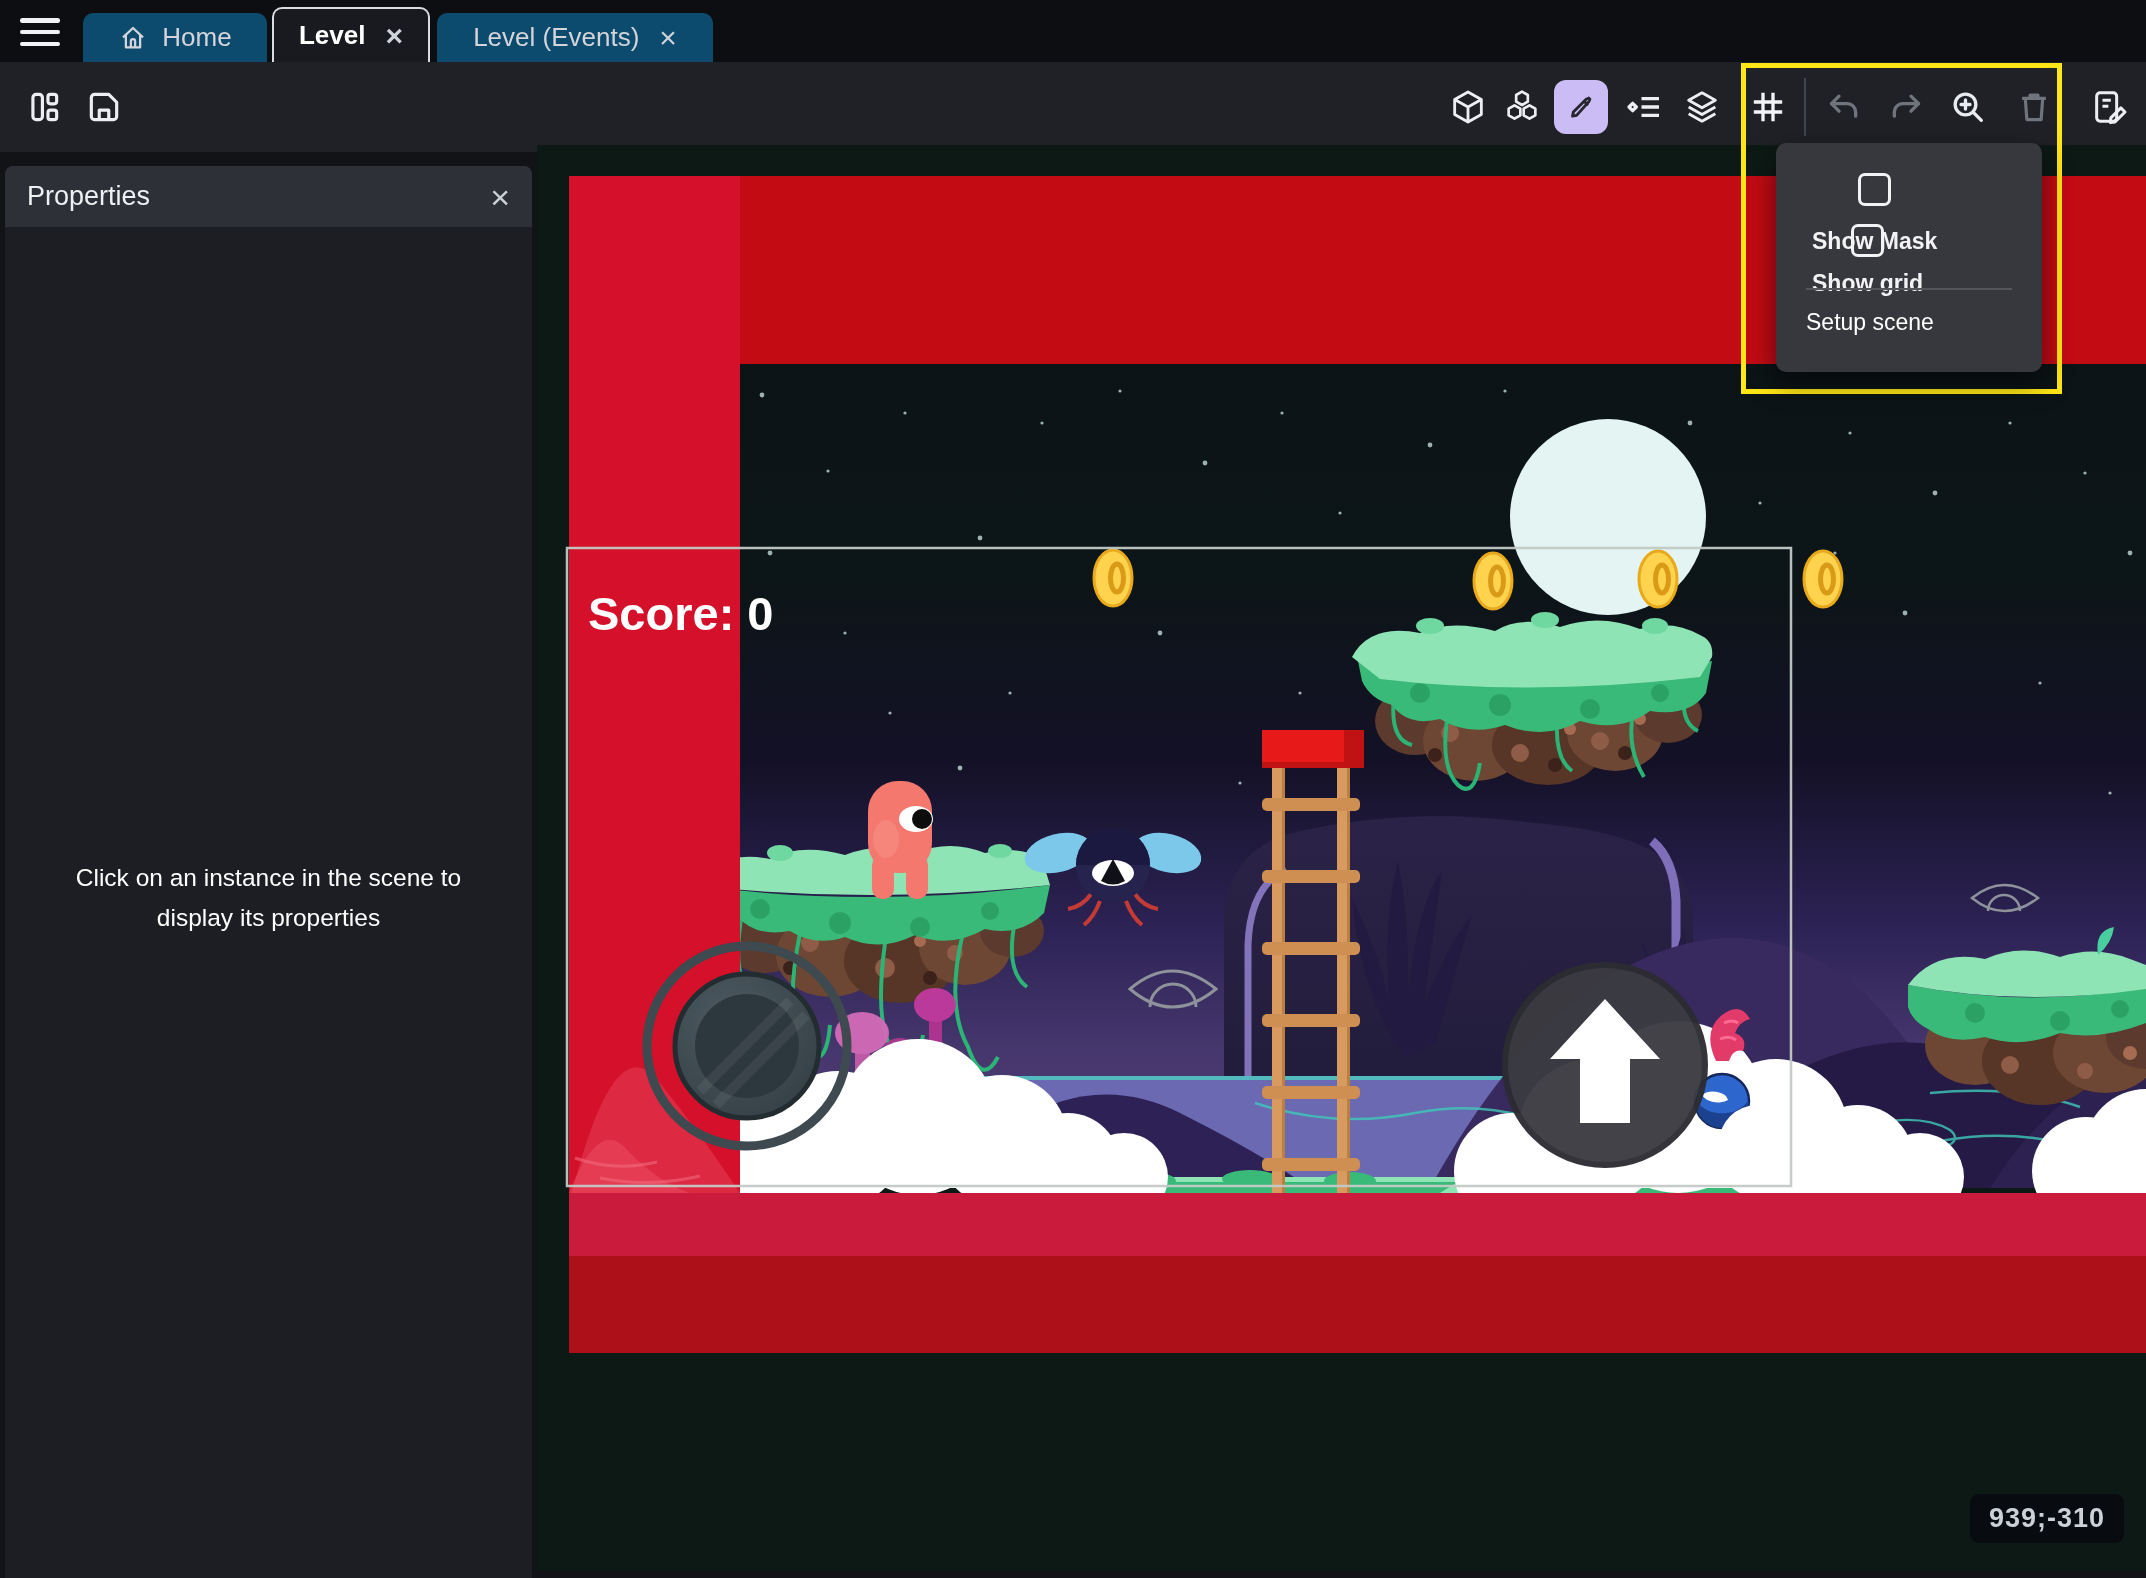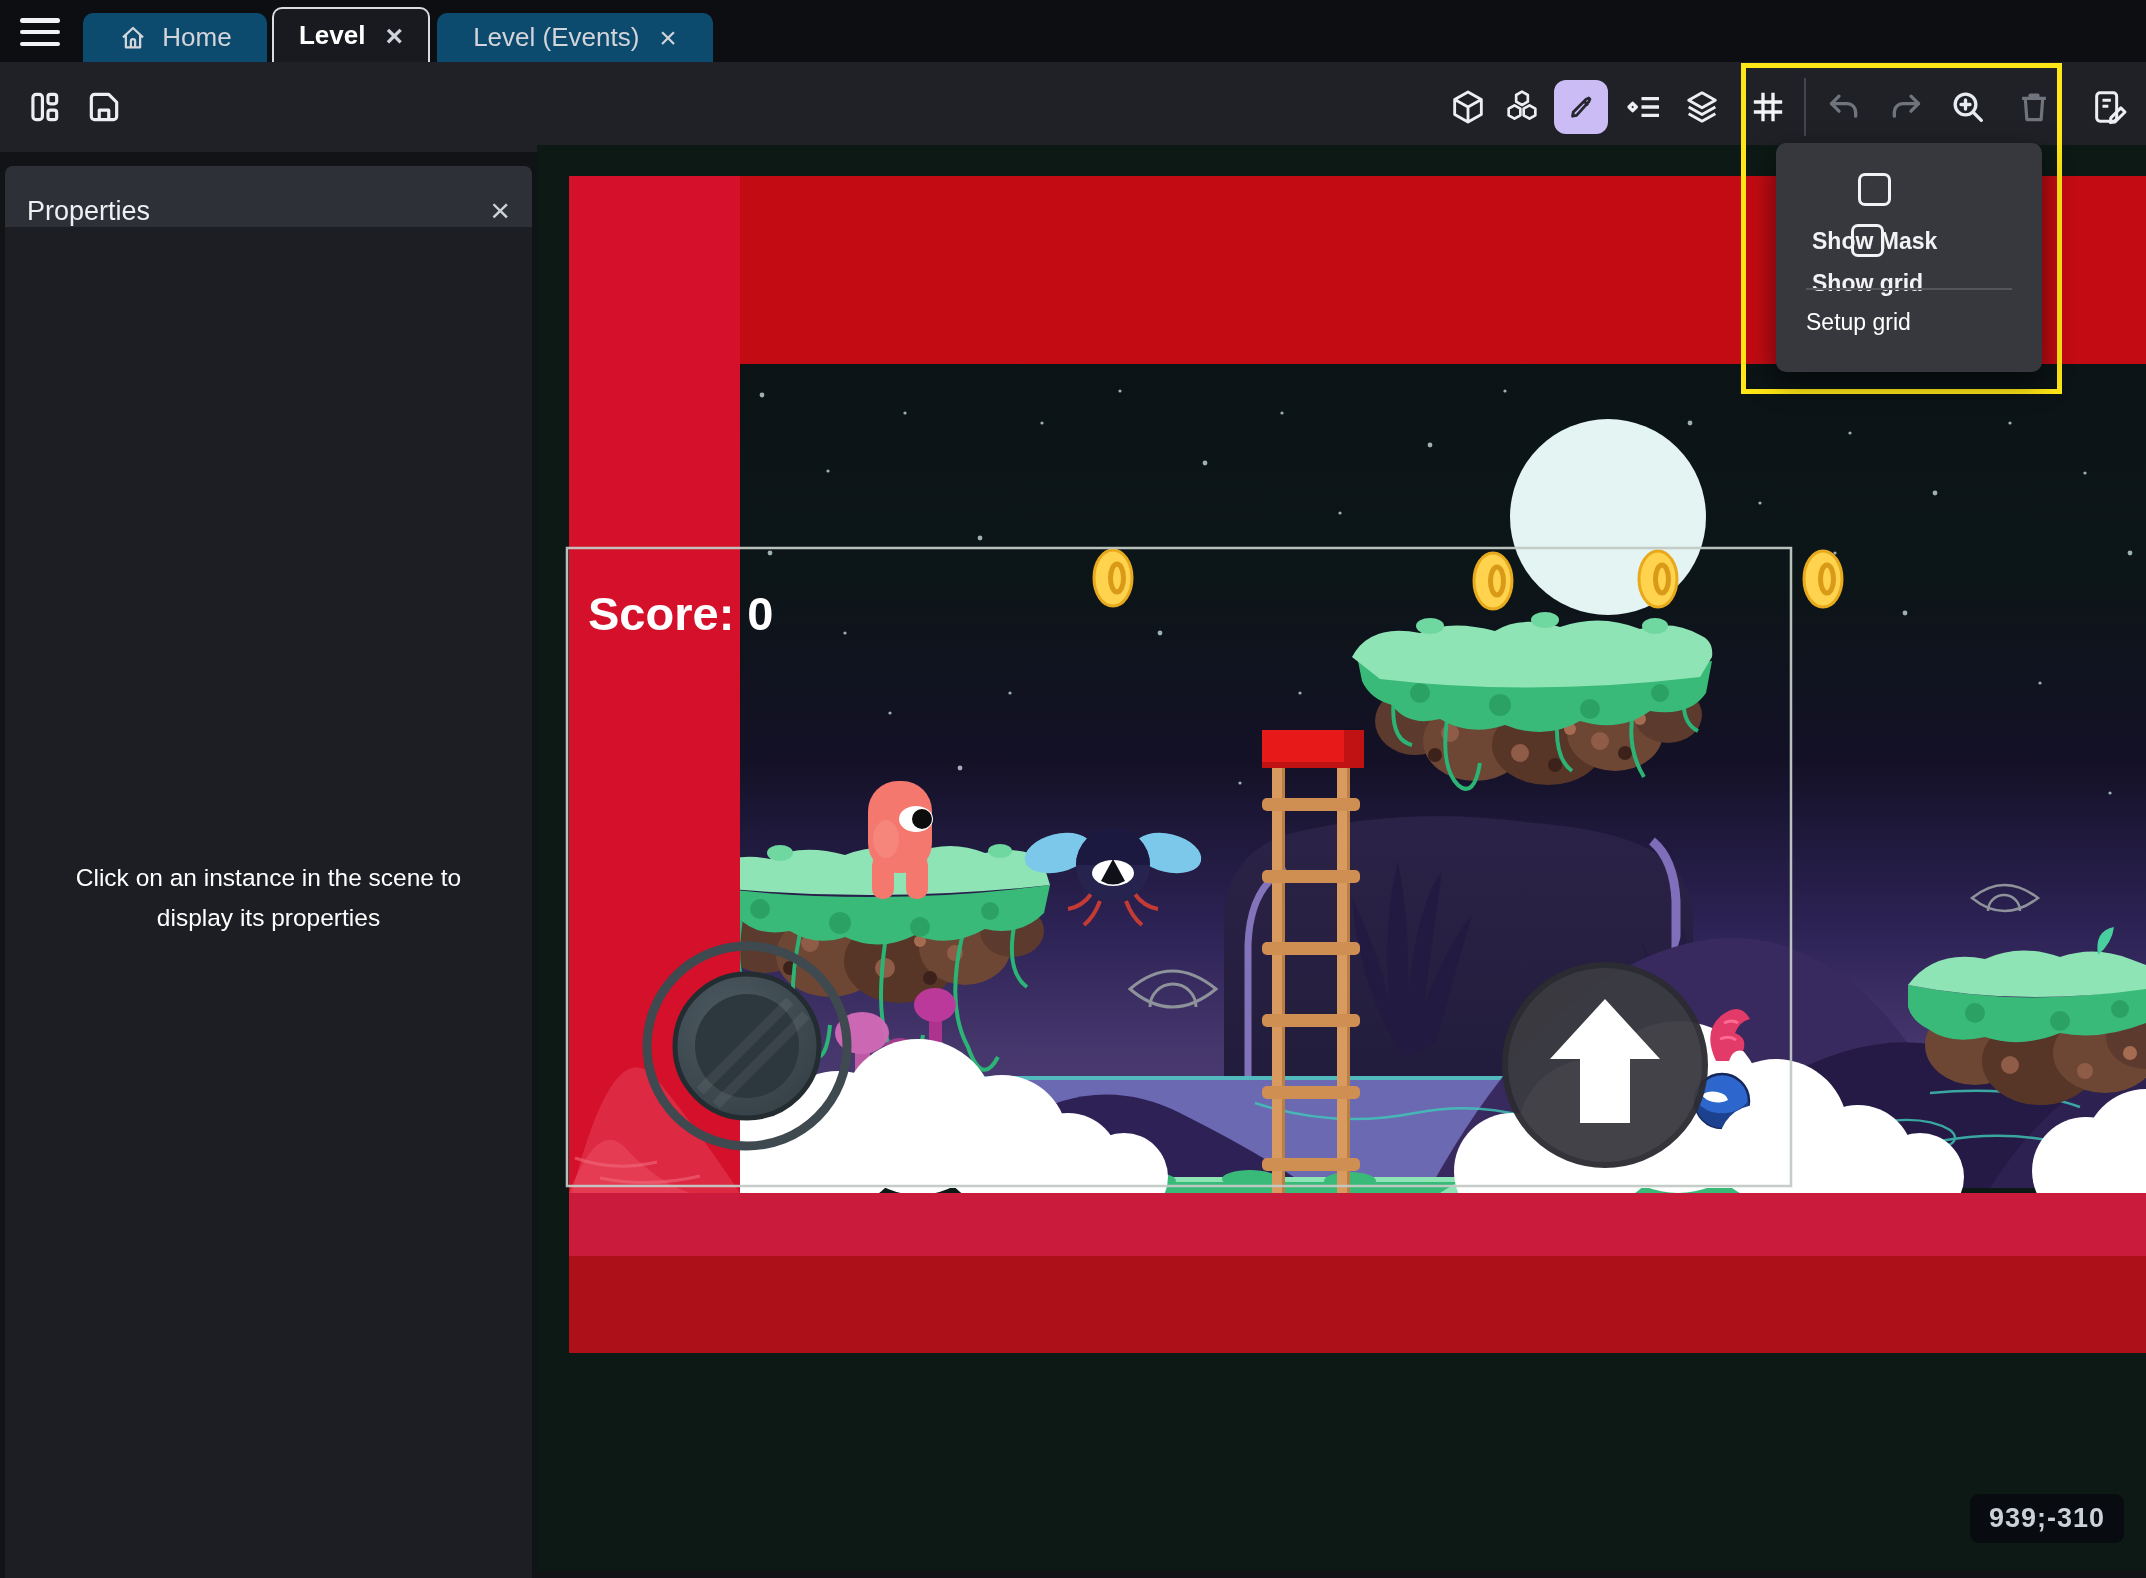--- a/index.html
+++ b/index.html
@@ -30,21 +30,21 @@
   .btn-preview .caret{width:56px;display:flex;align-items:center;justify-content:center;}
   .caret-down{width:0;height:0;border-left:12px solid transparent;border-right:12px solid transparent;border-top:14px solid #d8dae2;}
   .btn-publish{position:absolute;left:1114px;top:84px;height:58px;width:188px;border-radius:14px;
       display:flex;align-items:center;justify-content:center;gap:14px;color:#fff;font-size:25px;font-weight:bold;cursor:pointer;}
   .tb-right{position:absolute;left:1448px;top:0;height:100%;display:flex;align-items:center;}
   .chip{width:54px;height:54px;border-radius:12px;display:flex;align-items:center;justify-content:center;cursor:pointer;}
   .vsep{width:2px;height:58px;background:#41454e;}
 
   
   .panel{position:absolute;left:5px;top:166px;width:527px;height:1412px;background:#1c1e24;border-radius:8px 8px 0 0;}
-  .panel-head{height:61px;background:#2e3037;border-radius:8px 8px 0 0;display:flex;align-items:flex-end;justify-content:space-between;padding:0 22px;}
+  .panel-head{height:61px;background:#2e3037;border-radius:8px 8px 0 0;display:flex;align-items:center;justify-content:space-between;padding:0 22px;}
   .panel-title{font-size:27px;color:#eef0f3;}
   .panel-close{font-size:34px;color:#ccd1d8;cursor:pointer;line-height:1;}
   .panel-hint{position:absolute;top:692px;left:0;right:0;text-align:center;color:#ffffff;font-size:24.5px;line-height:40px;}
 
   
   .canvas{position:absolute;left:537px;top:145px;width:1609px;height:1426px;background:#0d1915;overflow:hidden;cursor:crosshair;}
   .canvas svg{display:block;}
   .coords-chip{position:absolute;right:22px;bottom:28px;background:rgba(8,10,14,0.9);color:#ccd1d8;
       font-size:27px;font-weight:bold;padding:9px 19px;border-radius:9px;letter-spacing:1px;}
 
@@ -518,16 +518,16 @@
   <div class="grid-menu">
     <div class="gm-row r1">
       <span class="checkbox"></span>
       <span class="gm-label">Show Mask</span>
     </div>
     <div class="gm-row r2">
       <span class="checkbox"></span>
       <span class="gm-label">Show grid</span>
     </div>
     <div class="gm-sep"></div>
-    <div class="gm-setup">Setup grid</div>
+    <div class="gm-setup">Setup scene</div>
   </div>
 
 </div>
 
 </body></html>

